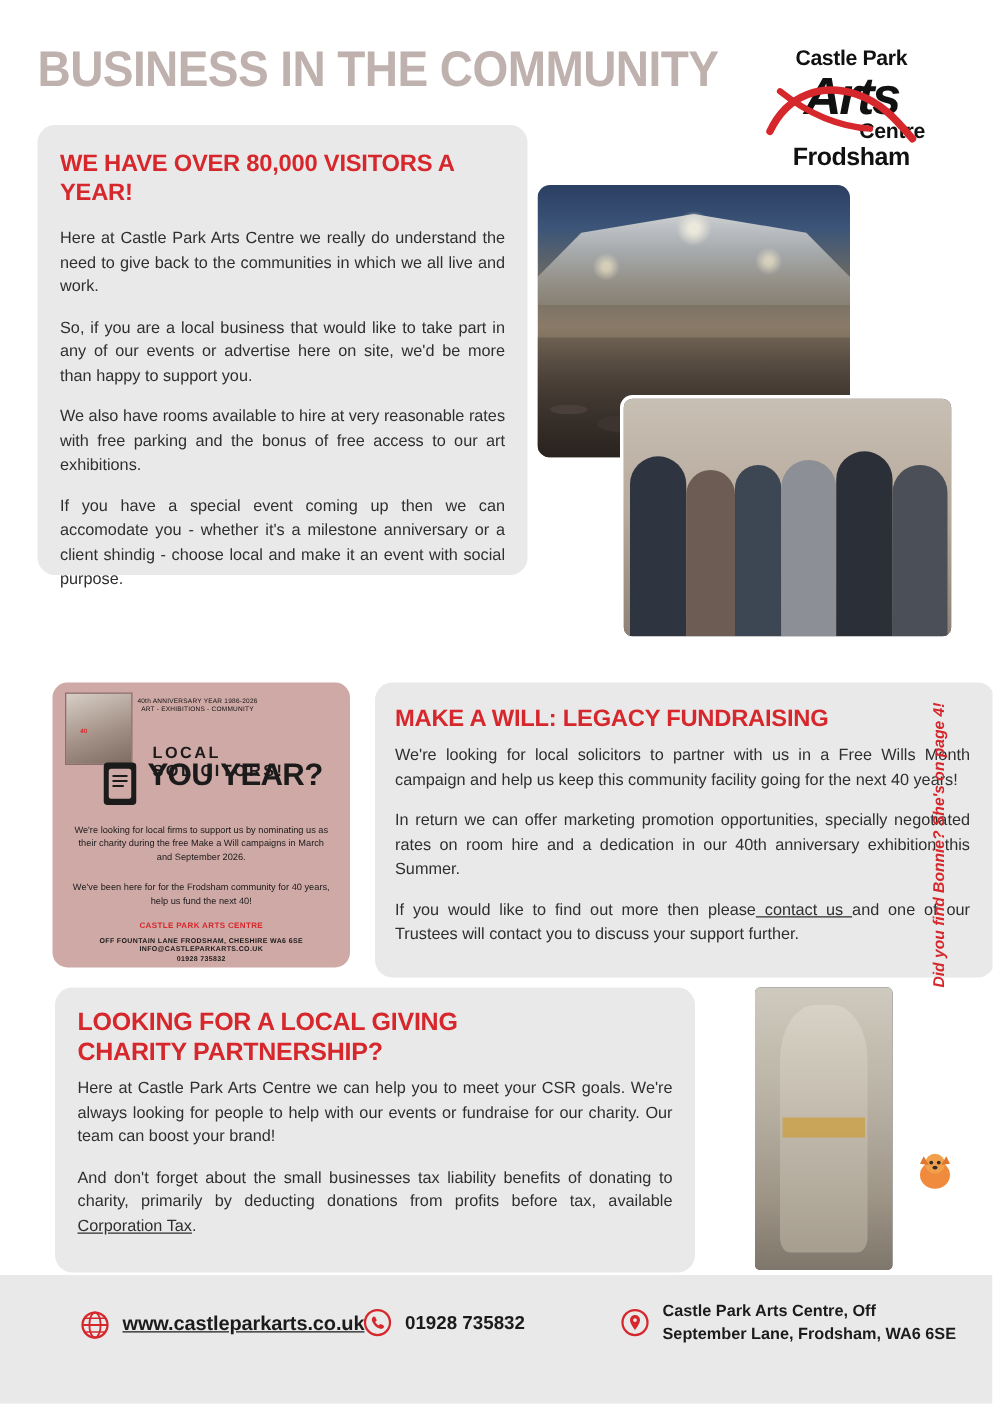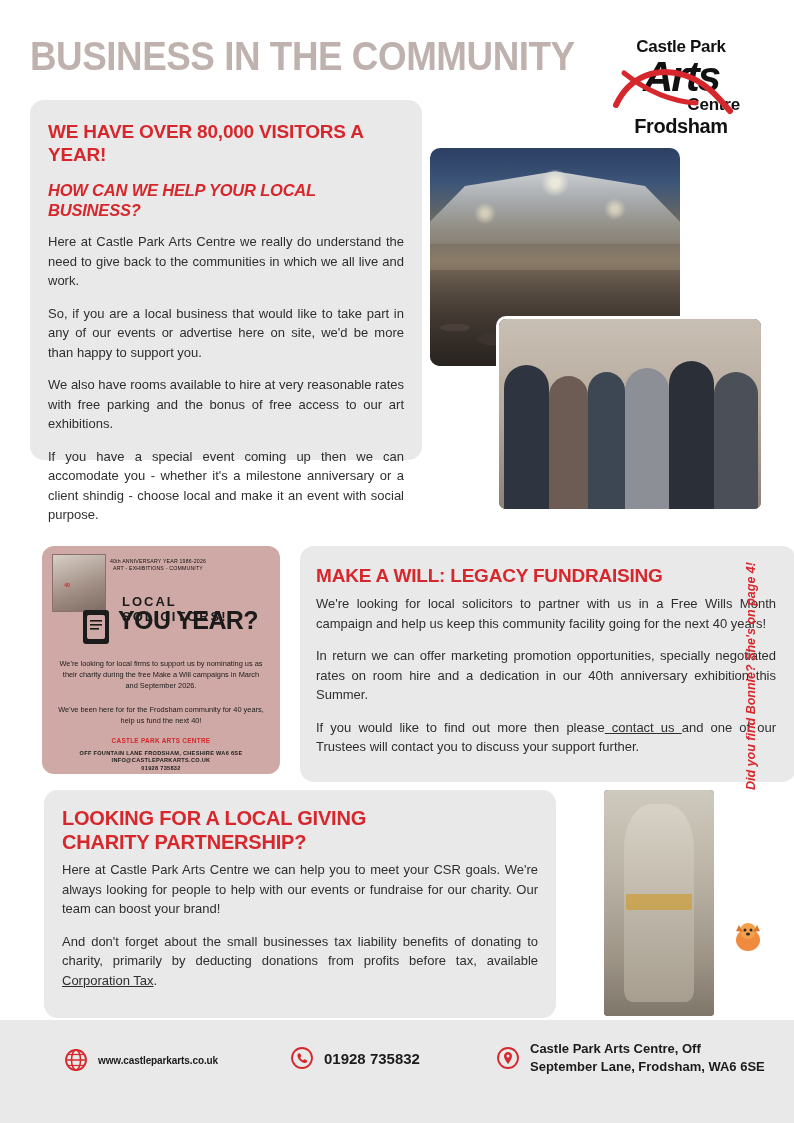--- a/index.html
+++ b/index.html
@@ -357,24 +357,25 @@
   .f-web { left: 64px; top: 28px; }
   .f-phone { left: 290px; top: 26px; }
   .f-addr { left: 496px; top: 20px; }
   .footer-icon {
     width: 24px;
     height: 24px;
     margin-right: 10px;
     flex: 0 0 auto;
   }
   .footer-text {
-    font-size: 10px;
+    font-size: 16px;
     font-weight: bold;
     color: #1b1b1b;
     letter-spacing: -0.1px;
+    text-decoration: underline;
   }
   .footer-text-lg {
     font-size: 15px;
     font-weight: bold;
     color: #1b1b1b;
   }
   .footer-addr-lines {
     font-size: 13px;
     font-weight: bold;
     line-height: 18px;
@@ -460,21 +461,20 @@
         </svg>
         <span>Arts</span>
       </div>
       <div class="logo-centre">Centre</div>
       <div class="logo-frodsham">Frodsham</div>
     </div>
   </div>
 
   <div class="panel panel-intro">
     <div class="intro-head">WE HAVE OVER 80,000 VISITORS A YEAR!</div>
-    <div class="intro-sub">HOW CAN WE HELP YOUR LOCAL BUSINESS?</div>
     <p class="body-text">Here at Castle Park Arts Centre we really do understand the need to give back to the communities in which we all live and work.</p>
     <p class="body-text">So, if you are a local business that would like to take part in any of our events or advertise here on site, we'd be more than happy to support you.</p>
     <p class="body-text">We also have rooms available to hire at very reasonable rates with free parking and the bonus of free access to our art exhibitions.</p>
     <p class="body-text">If you have a special event coming up then we can accomodate you - whether it's a milestone anniversary or a client shindig - choose local and make it an event with social purpose.</p>
   </div>
 
   <div class="photo photo-marquee">
     <div class="img-marquee">
       <div class="canopy"></div>
       <div class="crowd"></div>

